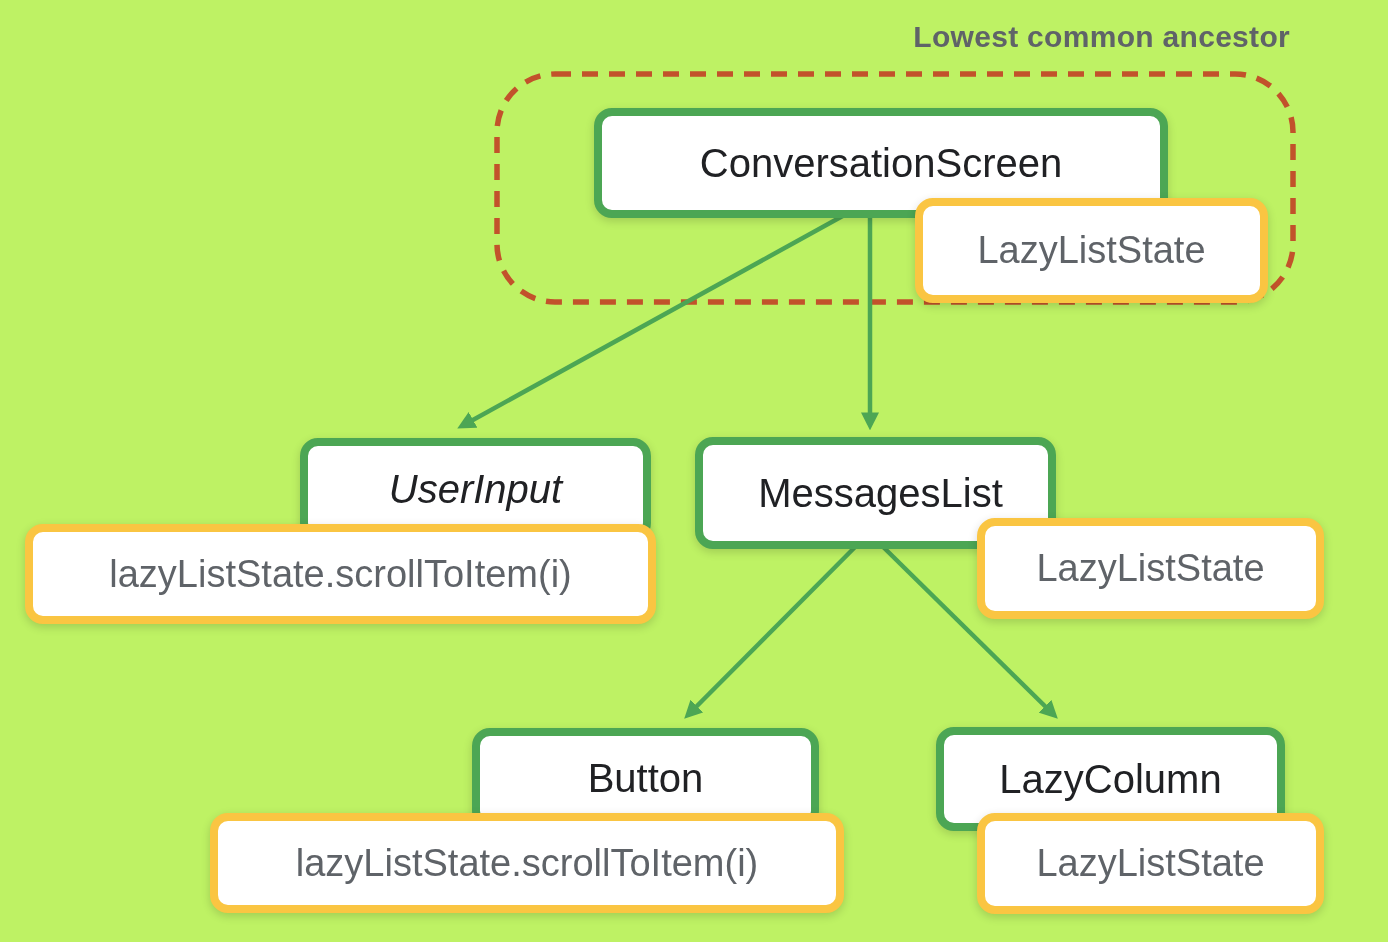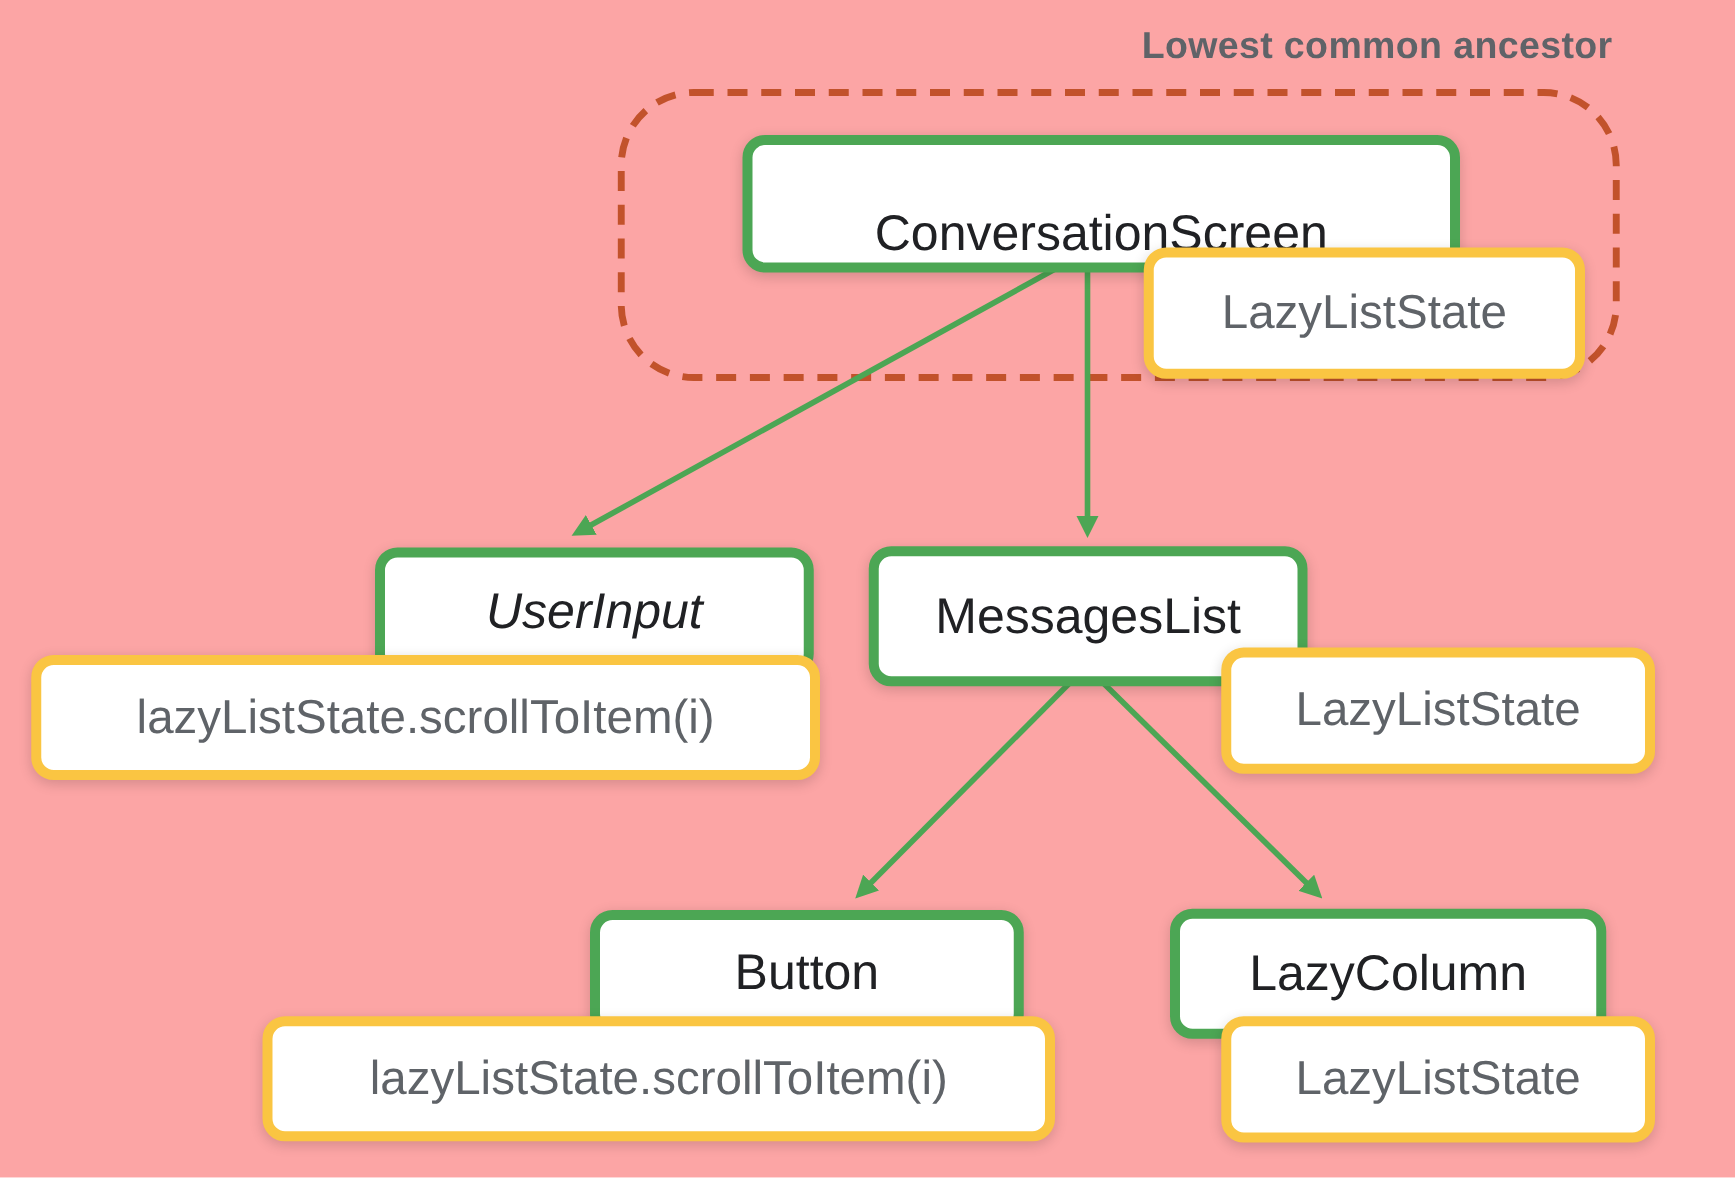--- a/index.html
+++ b/index.html
@@ -5,21 +5,21 @@
   html, body {
     margin: 0;
     padding: 0;
     background: #ffffff;
     font-family: "Liberation Sans", sans-serif;
   }
   .canvas {
     position: relative;
     width: 1388px;
     height: 942px;
-    background: #fca5a5;
+    background: #bef264;
     overflow: hidden;
   }
   .annotation {
     position: absolute;
     left: 850px;
     top: 20px;
     width: 440px;
     text-align: right;
     font-size: 30px;
     font-weight: 700;
@@ -52,23 +52,23 @@
   }
   .node.yellow {
     border: 8px solid #FAC542;
     color: #5f6368;
     font-size: 38px;
     font-weight: 400;
     z-index: 3;
     justify-content: center;
   }
   
-  .conv          { left: 594px;  top: 108px; width: 558px; height: 94px; align-items: flex-end; }
+  .conv          { left: 594px;  top: 108px; width: 558px; height: 94px; }
   .user-input    { left: 300px;  top: 438px; width: 335px; height: 87px; font-style: italic; }
-  .messages-list { left: 695px;  top: 437px; width: 335px; height: 96px; }
+  .messages-list { left: 695px;  top: 437px; width: 335px; height: 96px; padding-left: 10px; }
   .button-node   { left: 472px;  top: 728px; width: 331px; height: 85px; }
   .lazy-column   { left: 936px;  top: 727px; width: 333px; height: 88px; }
   
   .state-top     { left: 915px;  top: 198px; width: 337px; height: 89px; }
   .call-left     { left: 25px;   top: 524px; width: 615px; height: 84px; }
   .state-mid     { left: 977px;  top: 518px; width: 331px; height: 85px; }
   .call-bottom   { left: 210px;  top: 813px; width: 618px; height: 84px; }
   .state-bottom  { left: 977px;  top: 813px; width: 331px; height: 85px; }
 </style>
 </head>

